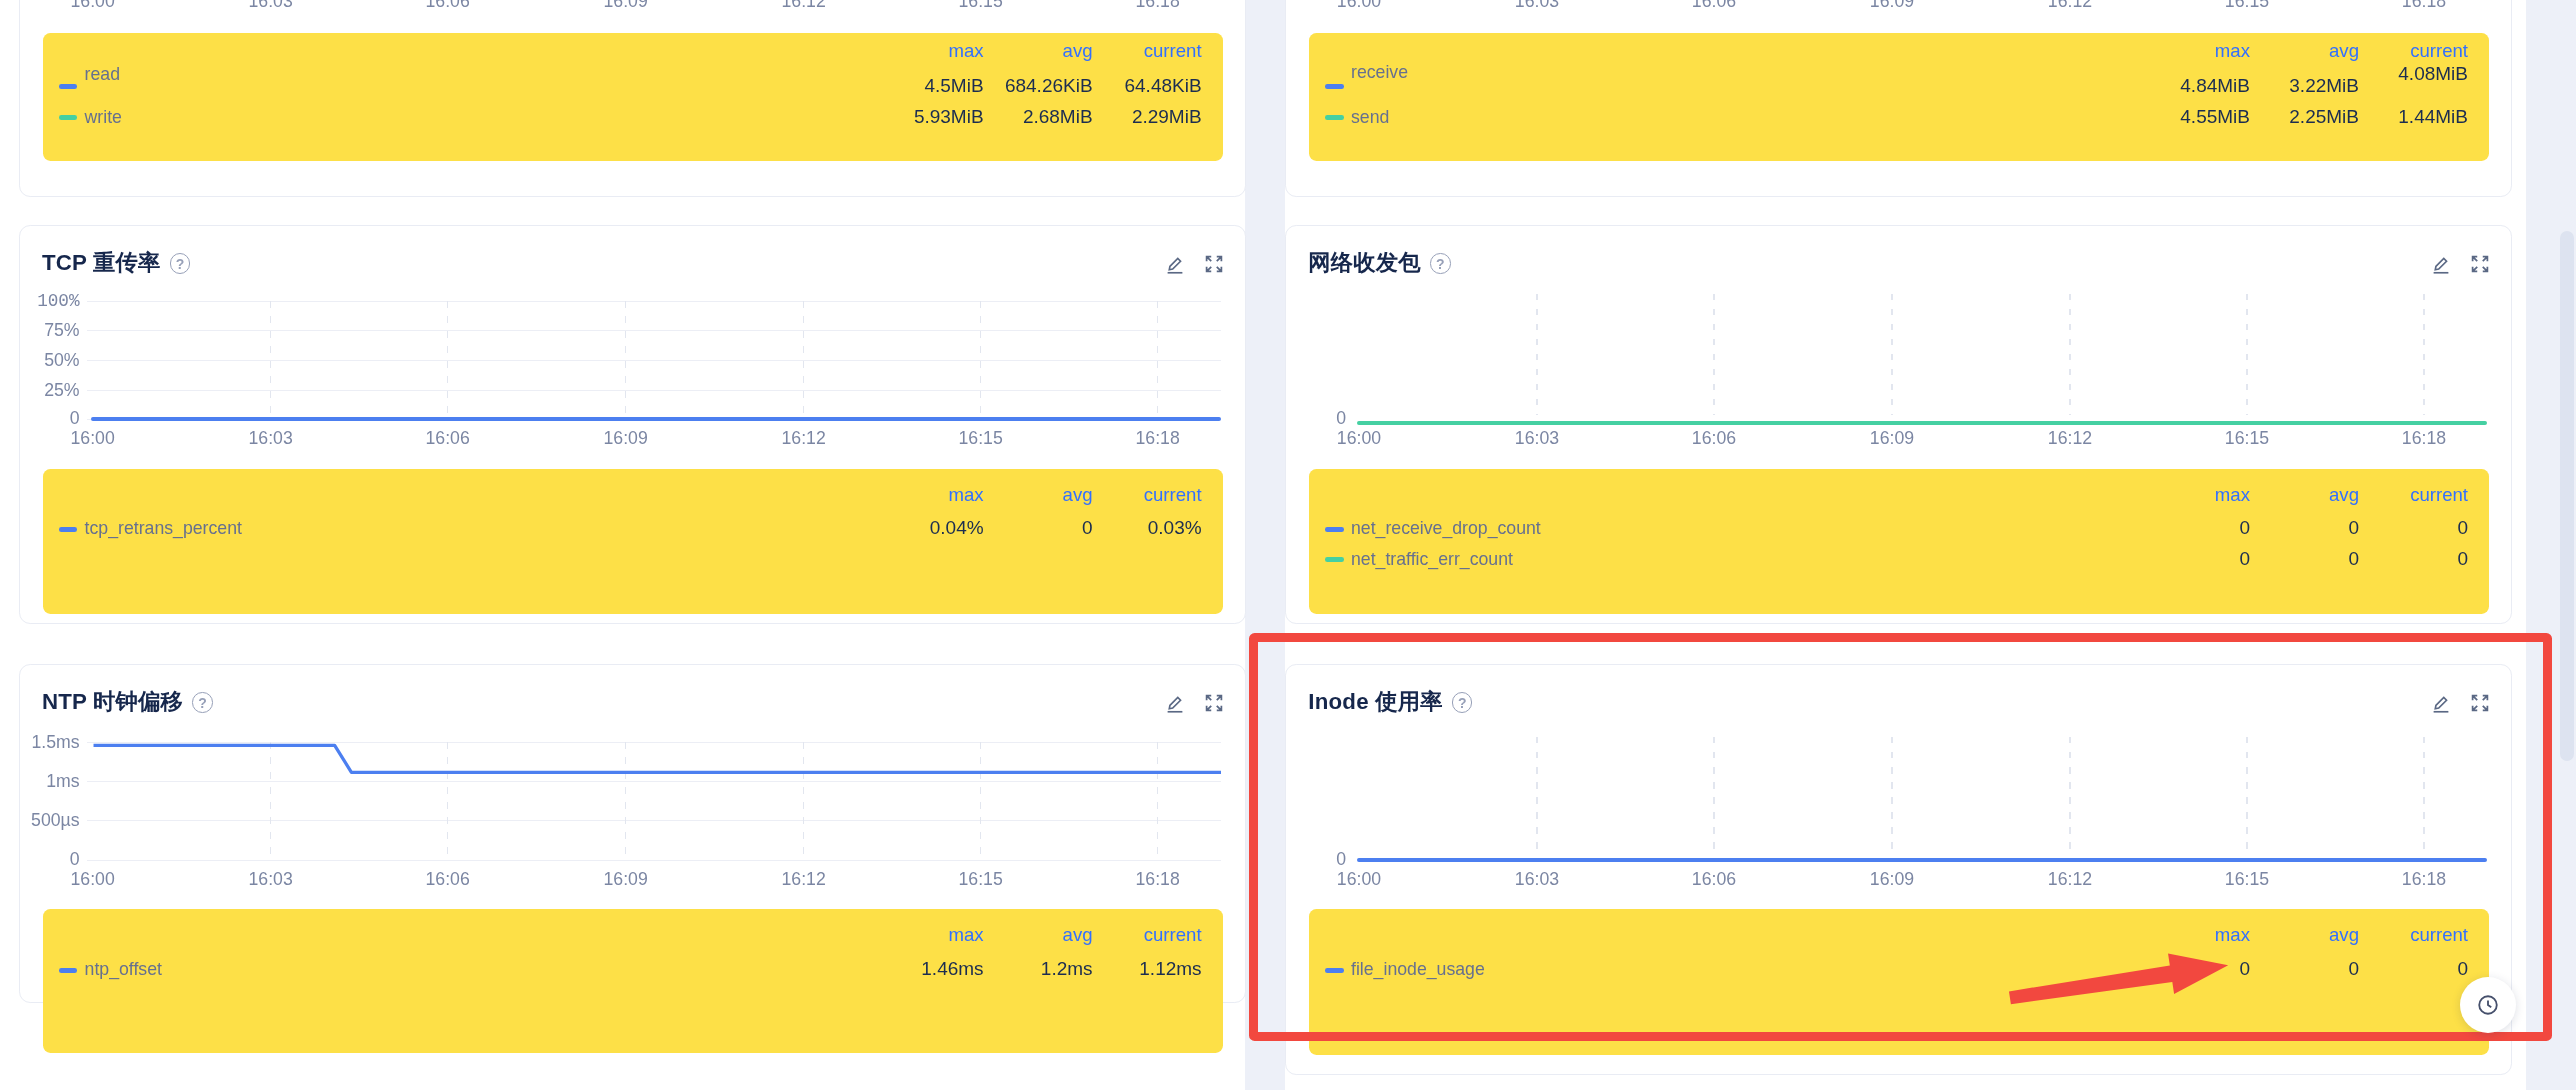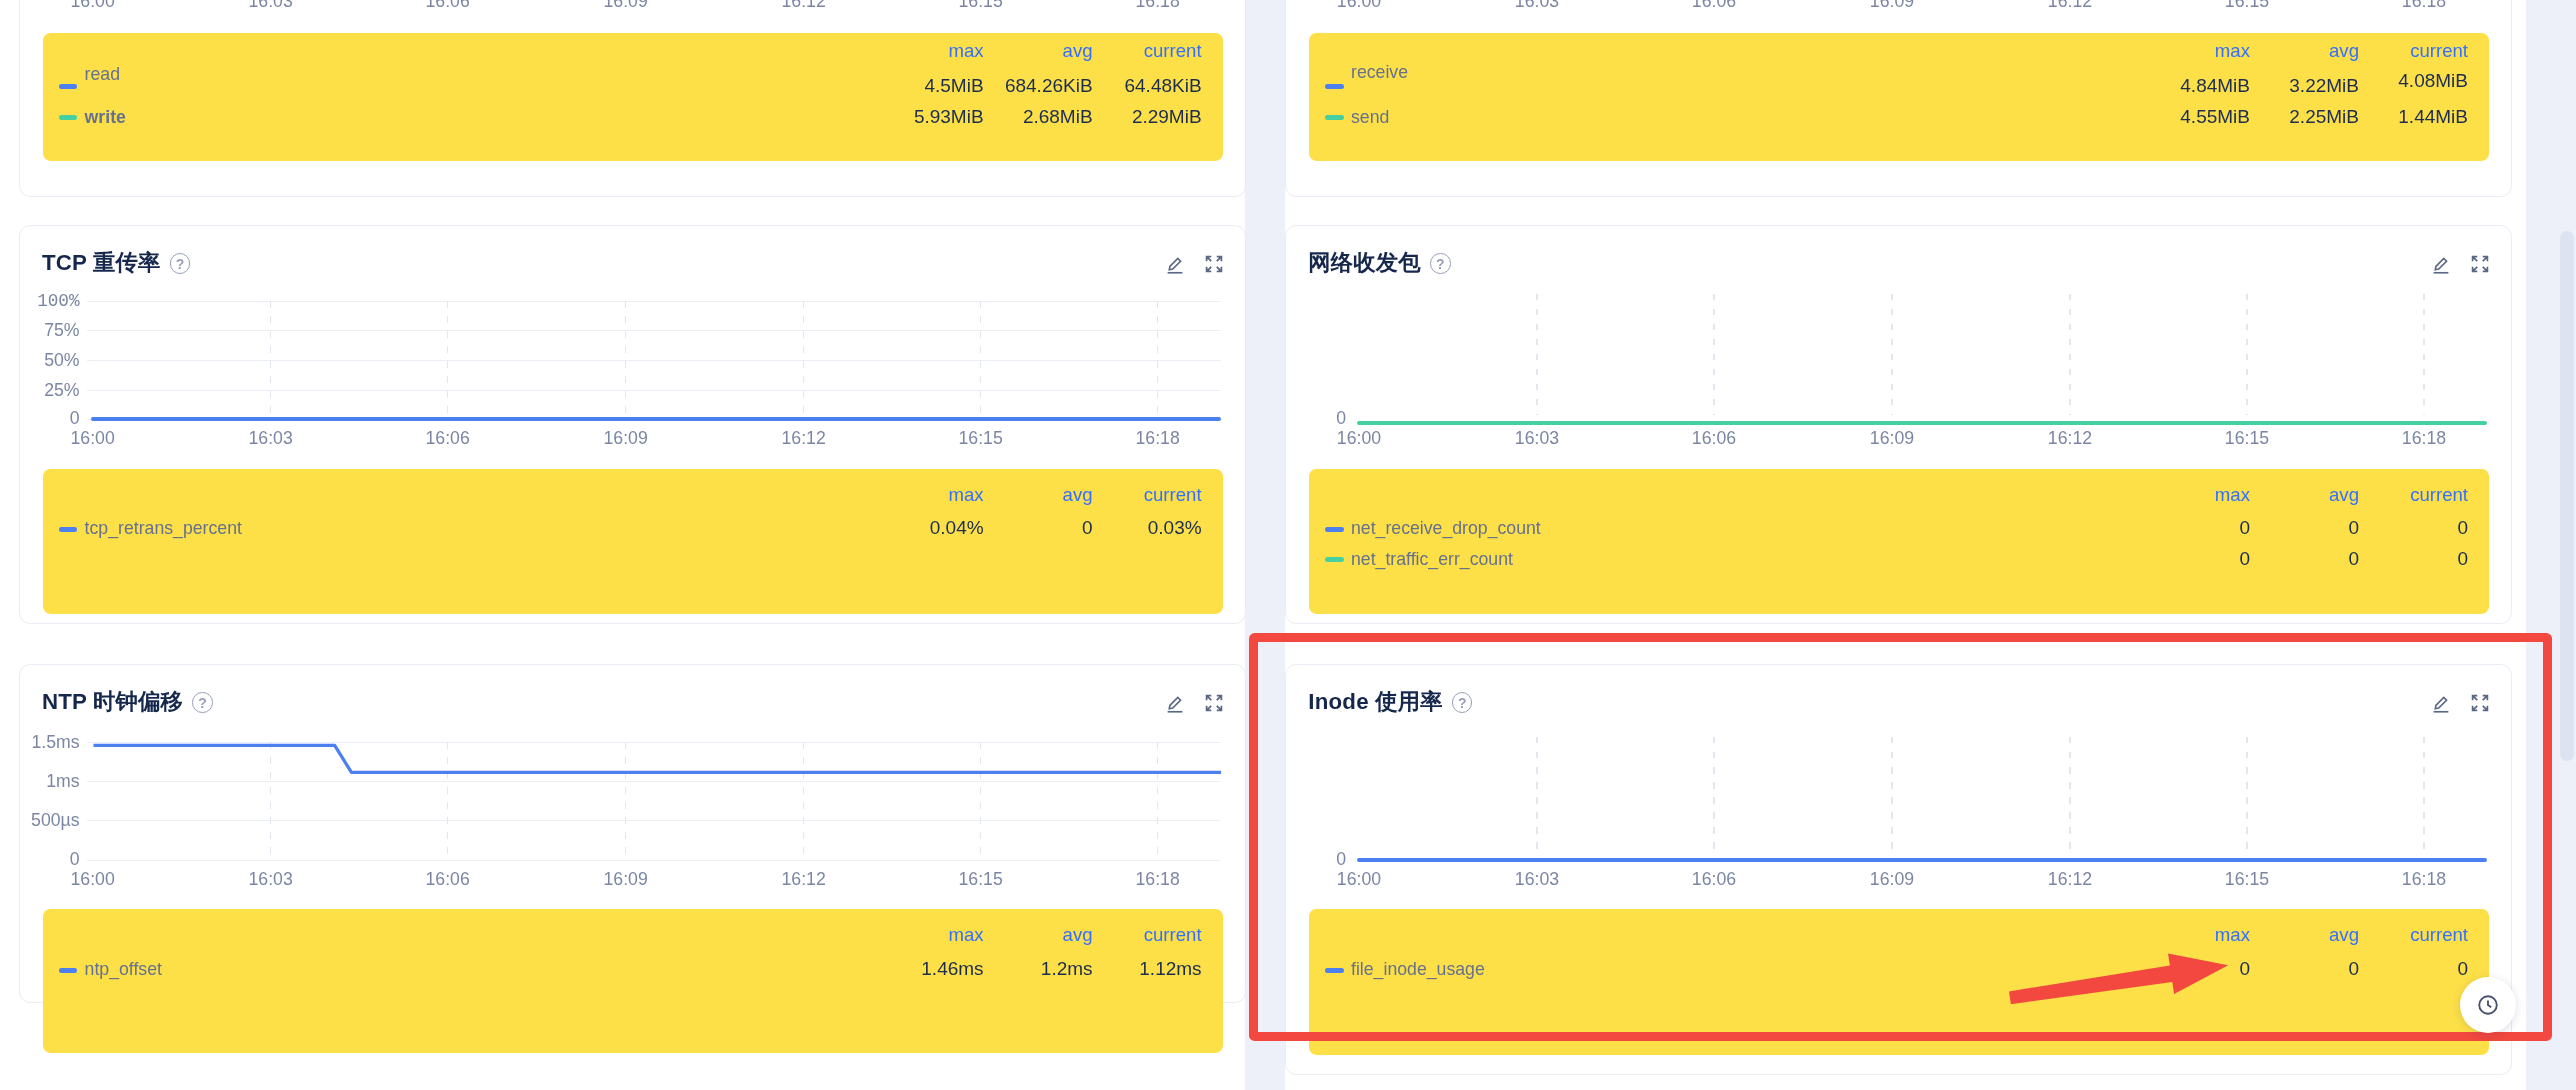--- a/index.html
+++ b/index.html
@@ -58,21 +58,21 @@
   <div class="legend" style="top:88px;height:128px;">
     <span class="lg-col c-max" style="top:7.4px;">max</span>
     <span class="lg-col c-avg" style="top:7.4px;">avg</span>
     <span class="lg-col c-cur" style="top:7.4px;">current</span>
     <span class="dash blue" style="top:51px;"></span>
     <span class="lg-name" style="top:30px;text-align:right;">read</span>
     <span class="lg-val c-max" style="top:42px;">4.5MiB</span>
     <span class="lg-val c-avg" style="top:42px;">684.26KiB</span>
     <span class="lg-val c-cur" style="top:42px;">64.48KiB</span>
     <span class="dash green" style="top:82px;"></span>
-    <span class="lg-name" style="top:73px;font-weight:bold;">write</span>
+    <span class="lg-name" style="top:73px;">write</span>
     <span class="lg-val c-max" style="top:73px;">5.93MiB</span>
     <span class="lg-val c-avg" style="top:73px;">2.68MiB</span>
     <span class="lg-val c-cur" style="top:73px;">2.29MiB</span>
   </div>
 </section>
 
 <section class="card" style="left:1285px;top:-56px;height:253px;">
   <span class="xtick" style="left:34px;top:46px;">16:00</span>
   <span class="xtick" style="left:212px;top:46px;">16:03</span>
   <span class="xtick" style="left:389px;top:46px;">16:06</span>
@@ -81,21 +81,21 @@
   <span class="xtick" style="left:922px;top:46px;">16:15</span>
   <span class="xtick" style="left:1099px;top:46px;">16:18</span>
   <div class="legend" style="top:88px;height:128px;">
     <span class="lg-col c-max" style="top:7.4px;">max</span>
     <span class="lg-col c-avg" style="top:7.4px;">avg</span>
     <span class="lg-col c-cur" style="top:7.4px;">current</span>
     <span class="dash blue" style="top:51px;"></span>
     <span class="lg-name" style="top:28px;">receive</span>
     <span class="lg-val c-max" style="top:42px;">4.84MiB</span>
     <span class="lg-val c-avg" style="top:42px;">3.22MiB</span>
-    <span class="lg-val c-cur" style="top:37px;">4.08MiB</span>
+    <span class="lg-val c-cur" style="top:30px;">4.08MiB</span>
     <span class="dash green" style="top:82px;"></span>
     <span class="lg-name" style="top:73px;">send</span>
     <span class="lg-val c-max" style="top:73px;">4.55MiB</span>
     <span class="lg-val c-avg" style="top:73px;text-align:right;">2.25MiB</span>
     <span class="lg-val c-cur" style="top:73px;">1.44MiB</span>
   </div>
 </section>
 
 <section class="card" style="left:18.6px;top:225px;height:399px;">
   <div class="panel-head">

